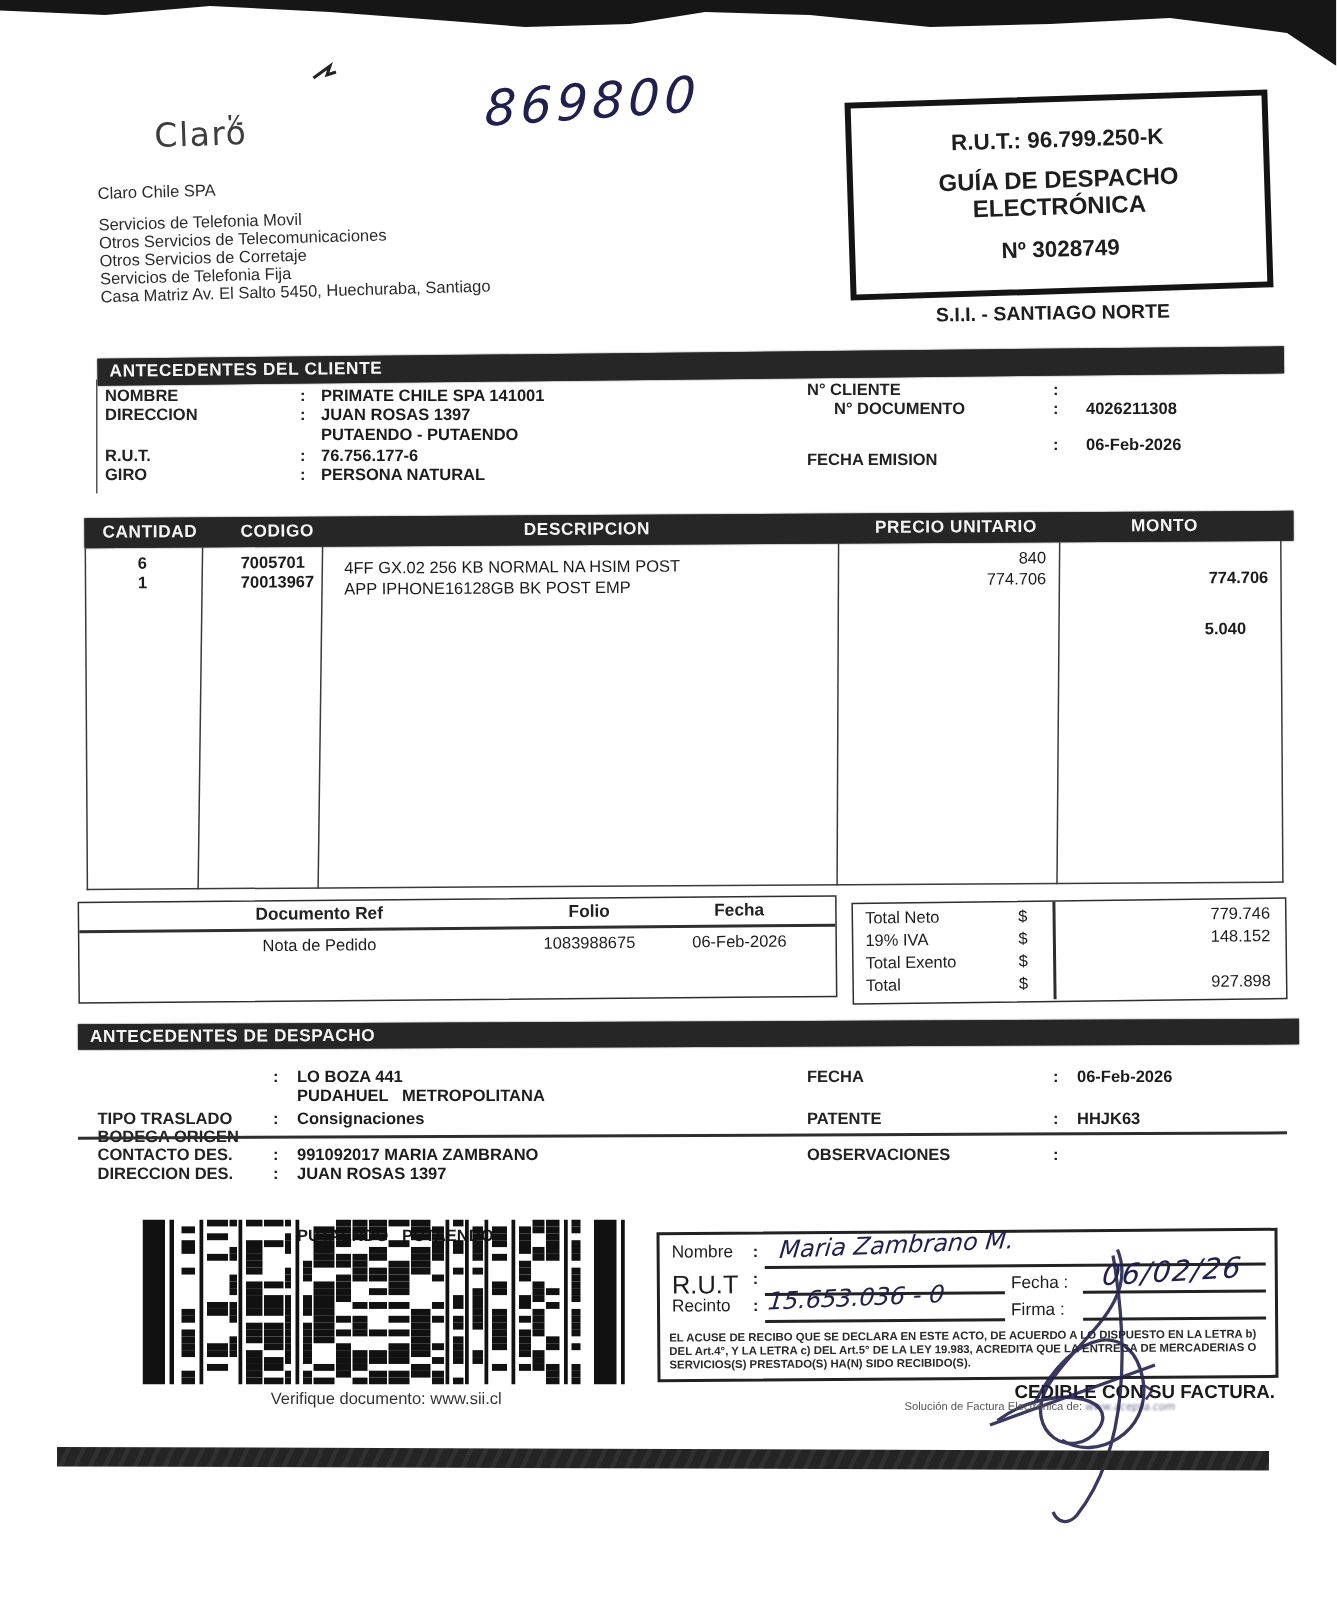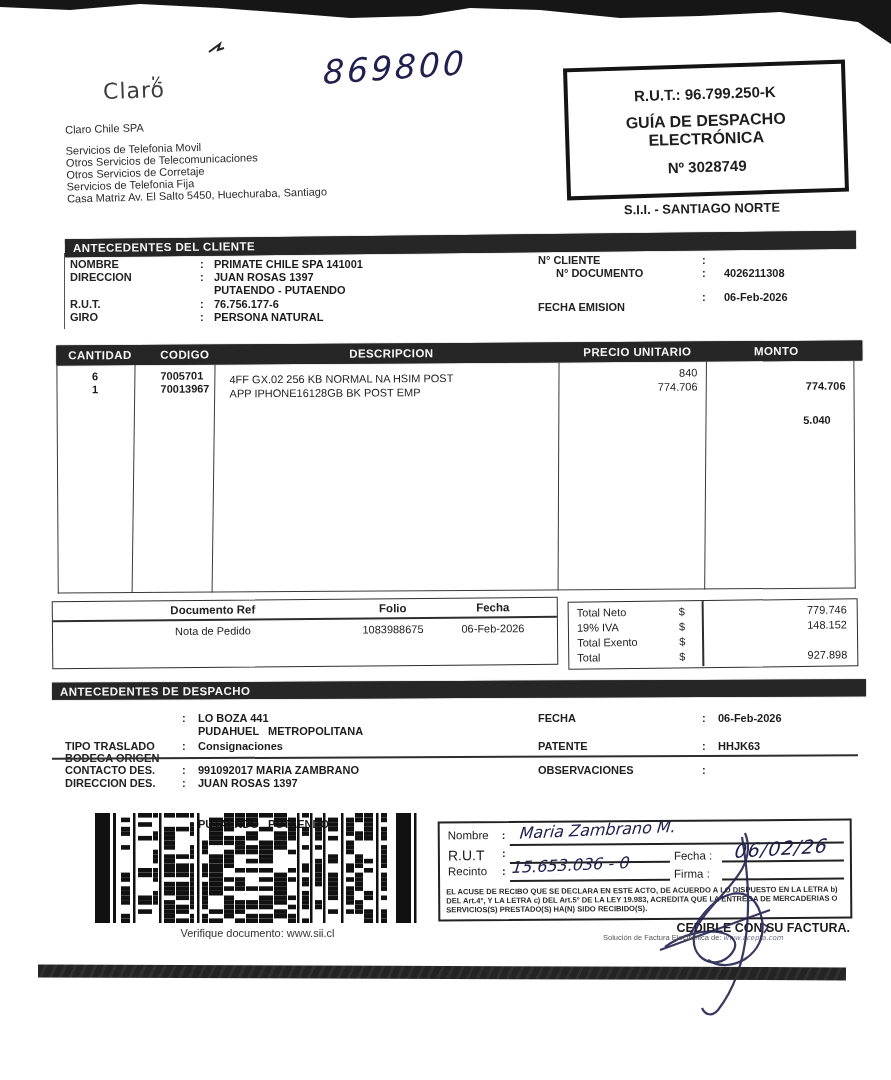--- a/index.html
+++ b/index.html
@@ -501,21 +501,21 @@
   <div class="abs center" style="left:95px;top:927px;width:325px;font-size:11px;color:#333;line-height:13px;">
     <div>Verifique documento: www.sii.cl</div>
   </div>
 
   <div class="abs" style="left:438px;top:820px;width:414px;height:100px;border:2px solid #222;transform:rotate(-0.4deg);background:#fff;box-sizing:border-box;">
     <span class="abs val" style="left:8px;top:6px;font-weight:normal;font-size:11.5px;">Nombre</span>
     <span class="abs colon" style="left:62px;top:6px;">:</span>
     <div class="abs" style="left:70px;top:21px;width:334px;height:1.5px;background:#222;"></div>
     <span class="abs hw" style="left:80px;top:-2px;font-size:16px;transform:rotate(-2deg) skewX(-8deg);">Maria Zambrano M.</span>
 
-    <span class="abs val" style="left:8px;top:24px;font-weight:normal;font-size:14px;">R.U.T</span>
+    <span class="abs val" style="left:8px;top:24px;font-weight:normal;font-size:17px;">R.U.T</span>
     <span class="abs colon" style="left:62px;top:24px;">:</span>
     <div class="abs" style="left:70px;top:39px;width:160px;height:1.5px;background:#222;"></div>
     <span class="abs val" style="left:234px;top:28px;font-weight:normal;font-size:11.5px;">Fecha :</span>
     <div class="abs" style="left:282px;top:39px;width:122px;height:1.5px;background:#222;"></div>
     <span class="abs hw" style="left:295px;top:16px;font-size:19px;transform:rotate(-3deg) skewX(-10deg);letter-spacing:1px;">06/02/26</span>
 
     <span class="abs val" style="left:8px;top:42px;font-weight:normal;font-size:11.5px;">Recinto</span>
     <span class="abs colon" style="left:62px;top:42px;">:</span>
     <div class="abs" style="left:70px;top:57px;width:160px;height:1.5px;background:#222;"></div>
     <span class="abs hw" style="left:72px;top:33px;font-size:16px;transform:rotate(-2deg) skewX(-8deg);">15.653.036 - 0</span>

